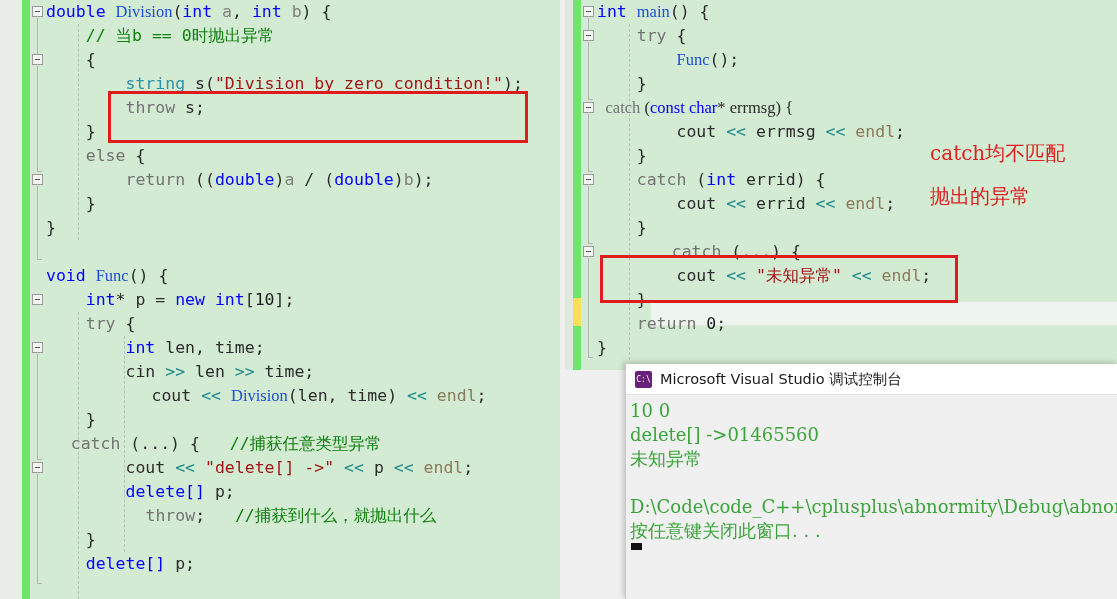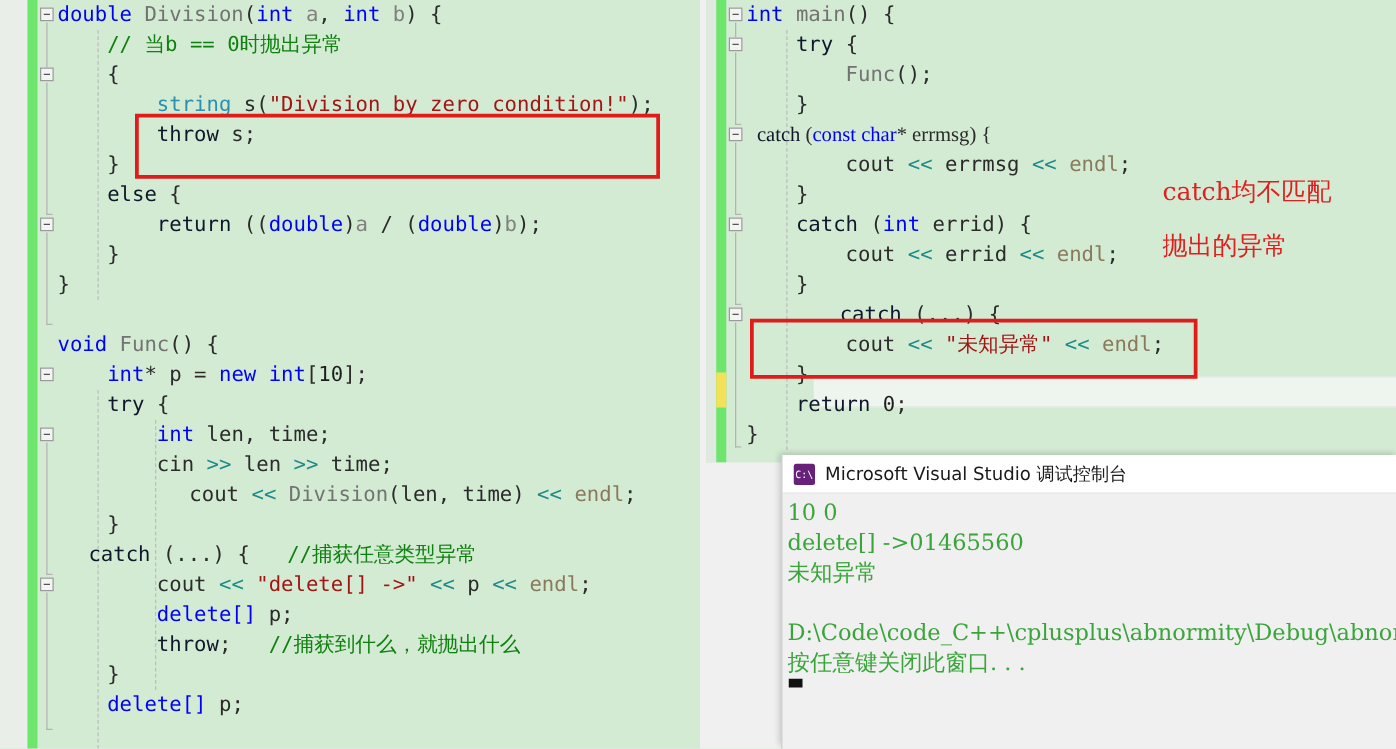--- a/index.html
+++ b/index.html
@@ -31,23 +31,23 @@
   }
   .foldbox::before{
     content:"";position:absolute;left:2px;top:4px;width:5px;height:1px;background:#555;
   }
   .foldline{position:absolute;width:1px;background:#b4b4b4;}
   .foldline.end::after{content:"";position:absolute;left:0;bottom:0;width:5px;height:1px;background:#b4b4b4;}
   .guide{position:absolute;width:1px;border-left:1px dashed #bdbdbd;}
 
   
   .kw   {color:#0000ff;}   
-  .ctl  {color:#0f172a;}   
+  .ctl  {color:#737373;}   
   .type {color:#2b91af;}   
-  .fn   {color:#737373;}   
+  .fn   {color:#1d4ed8;font-family:Liberation Serif, serif;}   
   .str  {color:#a31515;}   
   .cmt  {color:#108010;}   
   .var  {color:#808080;}   
   .op   {color:#1c8a8a;}   
   .id   {color:#2b2b2b;}
   .num  {color:#1c1c1c;}
   .endl {color:#8a7a5c;}
 
   
   .curline{position:absolute;background:#eef4ee;border-top:1px solid #dfe7df;border-bottom:1px solid #dfe7df;}
@@ -128,21 +128,21 @@
     <div class="line" style="padding-left:46px;"><span class="kw">void</span> <span class="fn">Func</span><span class="id">() {</span></div>
     <div class="line" style="padding-left:46px;">    <span class="kw">int</span><span class="id">* p = </span><span class="kw">new</span> <span class="kw">int</span><span class="id">[</span><span class="num">10</span><span class="id">];</span></div>
     <div class="line" style="padding-left:46px;">    <span class="ctl">try</span> <span class="id">{</span></div>
     <div class="line" style="padding-left:46px;">        <span class="kw">int</span> <span class="id">len, time;</span></div>
     <div class="line" style="padding-left:46px;">        <span class="id">cin</span> <span class="op">&gt;&gt;</span> <span class="id">len</span> <span class="op">&gt;&gt;</span> <span class="id">time;</span></div>
     <div class="line" style="padding-left:72px;">        <span class="id">cout</span> <span class="op">&lt;&lt;</span> <span class="fn">Division</span><span class="id">(len, time)</span> <span class="op">&lt;&lt;</span> <span class="endl">endl</span><span class="id">;</span></div>
     <div class="line" style="padding-left:46px;">    <span class="id">}</span></div>
     <div class="line" style="padding-left:31px;">    <span class="ctl">catch</span> <span class="id">(...) {   </span><span class="cmt">//捕获任意类型异常</span></div>
     <div class="line" style="padding-left:46px;">        <span class="id">cout</span> <span class="op">&lt;&lt;</span> <span class="str">"delete[] -&gt;"</span> <span class="op">&lt;&lt;</span> <span class="id">p</span> <span class="op">&lt;&lt;</span> <span class="endl">endl</span><span class="id">;</span></div>
     <div class="line" style="padding-left:46px;">        <span class="kw">delete</span><span class="kw">[]</span> <span class="id">p;</span></div>
-    <div class="line" style="padding-left:46px;">        <span class="ctl">throw</span><span class="id">;   </span><span class="cmt">//捕获到什么，就抛出什么</span></div>
+    <div class="line" style="padding-left:66px;">        <span class="ctl">throw</span><span class="id">;   </span><span class="cmt">//捕获到什么，就抛出什么</span></div>
     <div class="line" style="padding-left:46px;">    <span class="id">}</span></div>
     <div class="line" style="padding-left:46px;">    <span class="kw">delete[]</span> <span class="id">p;</span></div>
 
   </div>
 
   <div class="redbox" style="left:108px;top:91px;width:420px;height:52px;"></div>
 </div>
 
 <div class="pane" id="pane-right">
   <div class="gutter-margin" style="width:8px;background:#dfe9df;"></div>

